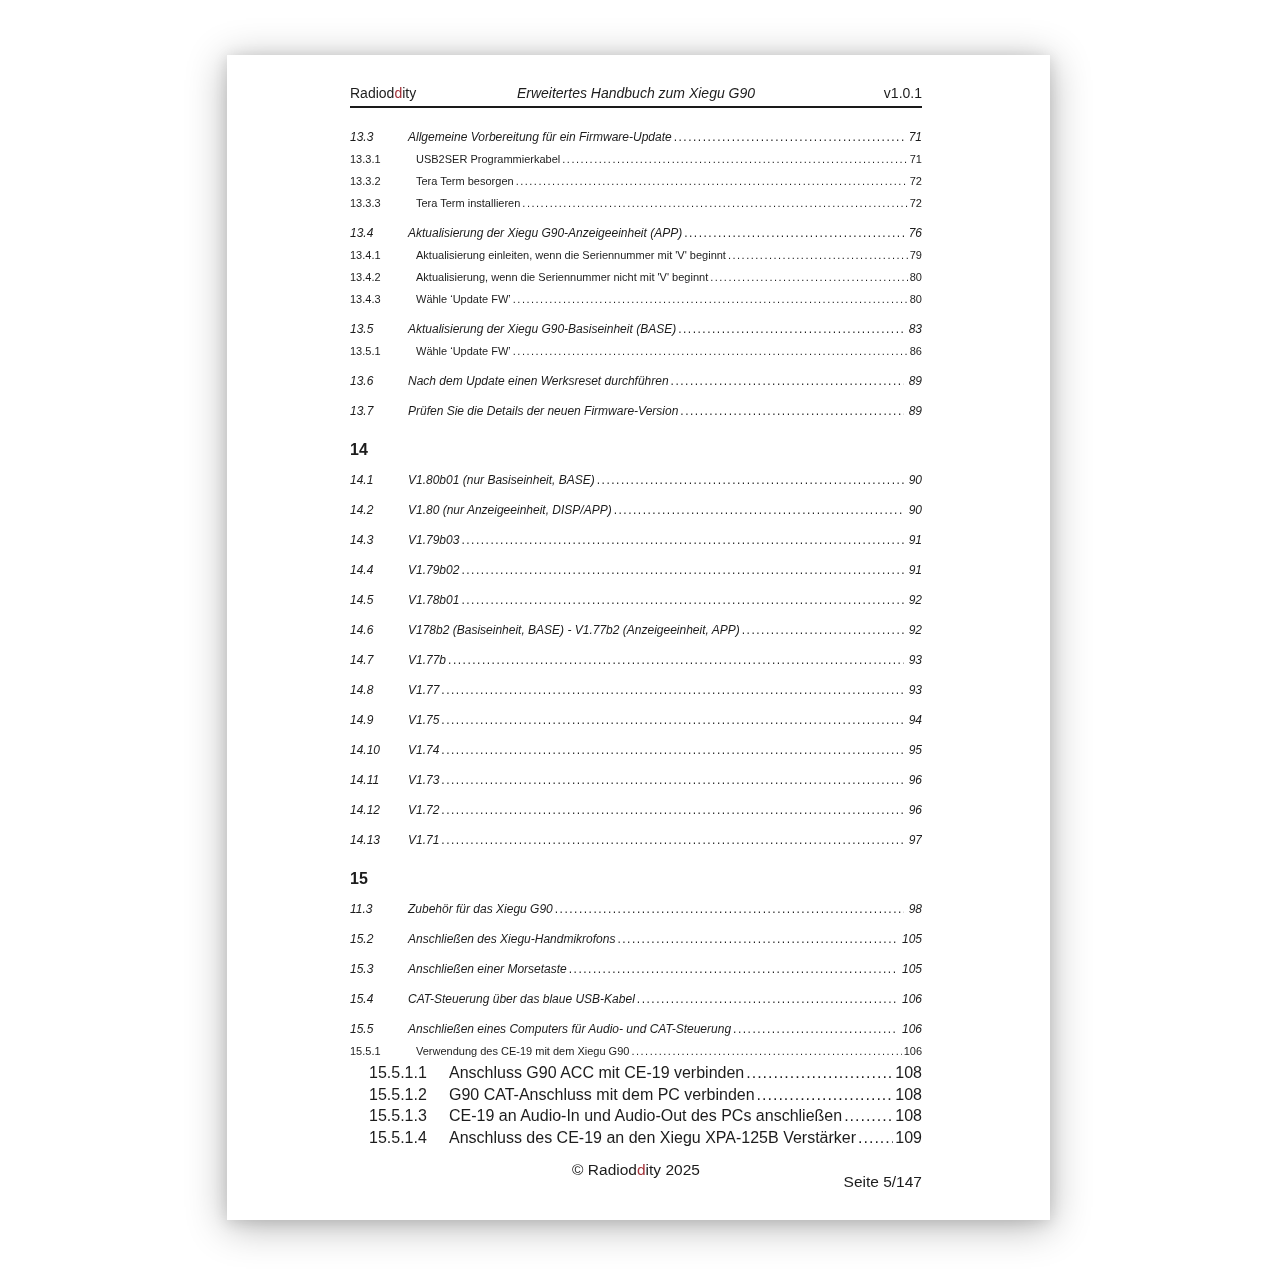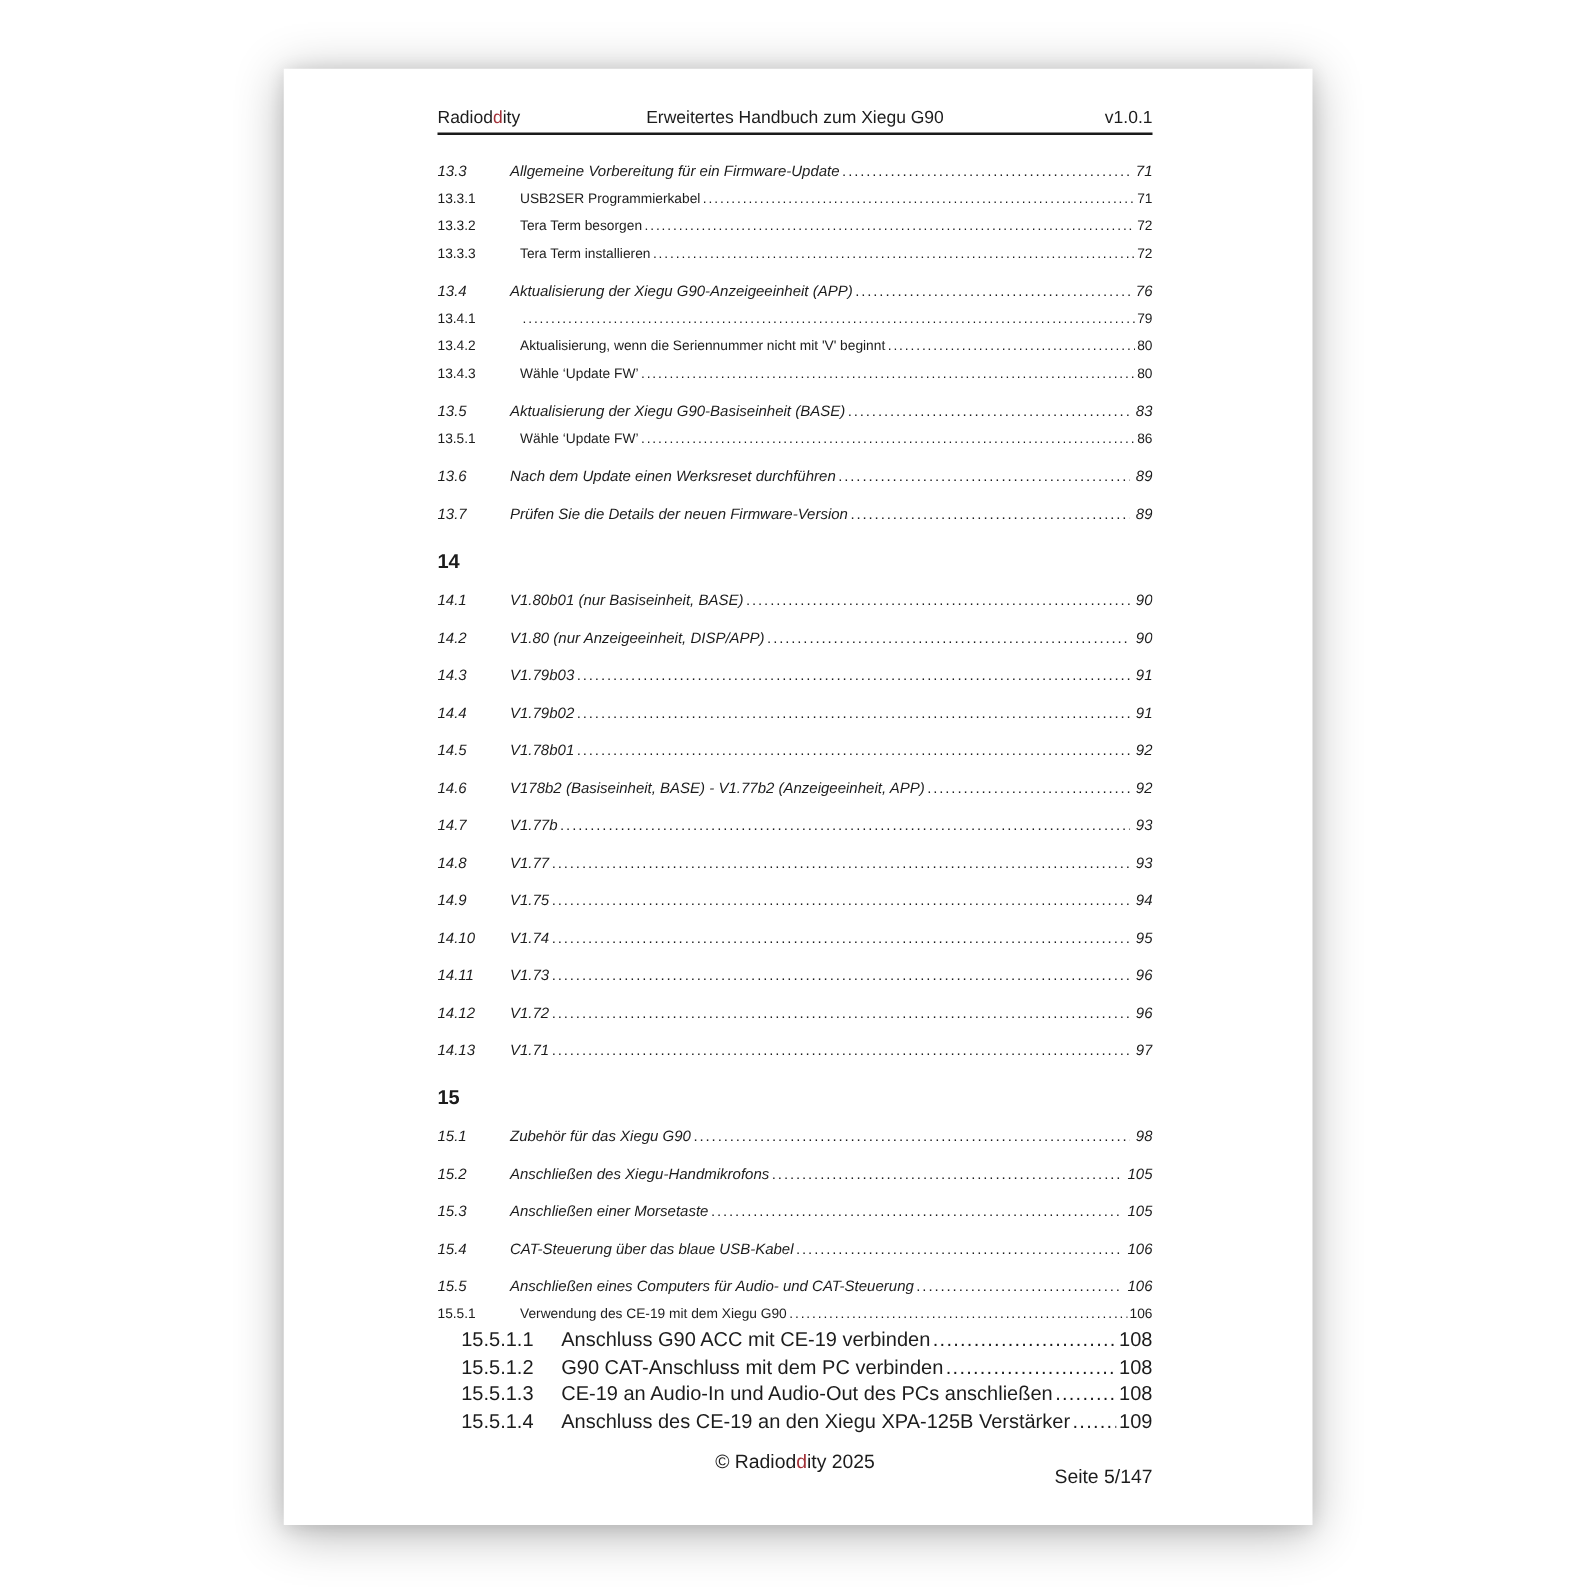--- a/index.html
+++ b/index.html
@@ -20,21 +20,21 @@
     padding:28px 128px 0 123px;
     box-shadow:0 6px 38px rgba(0,0,0,0.30), 0 2px 14px rgba(0,0,0,0.12);
   }
   .header{
     display:flex;
     align-items:baseline;
     font-size:14px;
     line-height:20px;
   }
   .brand{flex:1;text-align:left;white-space:nowrap;}
-  .doc-title{flex:2;text-align:center;white-space:nowrap;}
+  .doc-title{flex:2;text-align:center;white-space:nowrap;font-style:italic;}
   .version{flex:1;text-align:right;white-space:nowrap;}
   .accent{color:#a12f36;}
   .rule{
     margin-top:3px;
     border-bottom:2px solid #1a1a1a;
     height:0;
   }
   .toc{margin-top:18px;}
   .row{
     display:flex;
@@ -120,20 +120,21 @@
     <span class="pagenum">72</span>
   </div>
       <div class="row lvl2">
     <span class="num">13.4</span>
     <span class="title">Aktualisierung der Xiegu G90-Anzeigeeinheit (APP)</span>
     <span class="dots"></span>
     <span class="pagenum">76</span>
   </div>
       <div class="row lvl3">
     <span class="num">13.4.1</span>
+    <span class="title">Aktualisierung einleiten, wenn die Seriennummer mit 'V' beginnt</span>
     <span class="dots"></span>
     <span class="pagenum">79</span>
   </div>
       <div class="row lvl3">
     <span class="num">13.4.2</span>
     <span class="title">Aktualisierung, wenn die Seriennummer nicht mit 'V' beginnt</span>
     <span class="dots"></span>
     <span class="pagenum">80</span>
   </div>
       <div class="row lvl3">
@@ -250,21 +251,21 @@
     <span class="dots"></span>
     <span class="pagenum">97</span>
   </div>
       <div class="row lvl1">
     <span class="num">15</span>
     <span class="title">Anschluss von Zubehör</span>
     <span class="dots"></span>
     <span class="pagenum">98</span>
   </div>
       <div class="row lvl2">
-    <span class="num">15.1</span>
+    <span class="num">11.3</span>
     <span class="title">Zubehör für das Xiegu G90</span>
     <span class="dots"></span>
     <span class="pagenum">98</span>
   </div>
       <div class="row lvl2">
     <span class="num">15.2</span>
     <span class="title">Anschließen des Xiegu-Handmikrofons</span>
     <span class="dots"></span>
     <span class="pagenum">105</span>
   </div>

